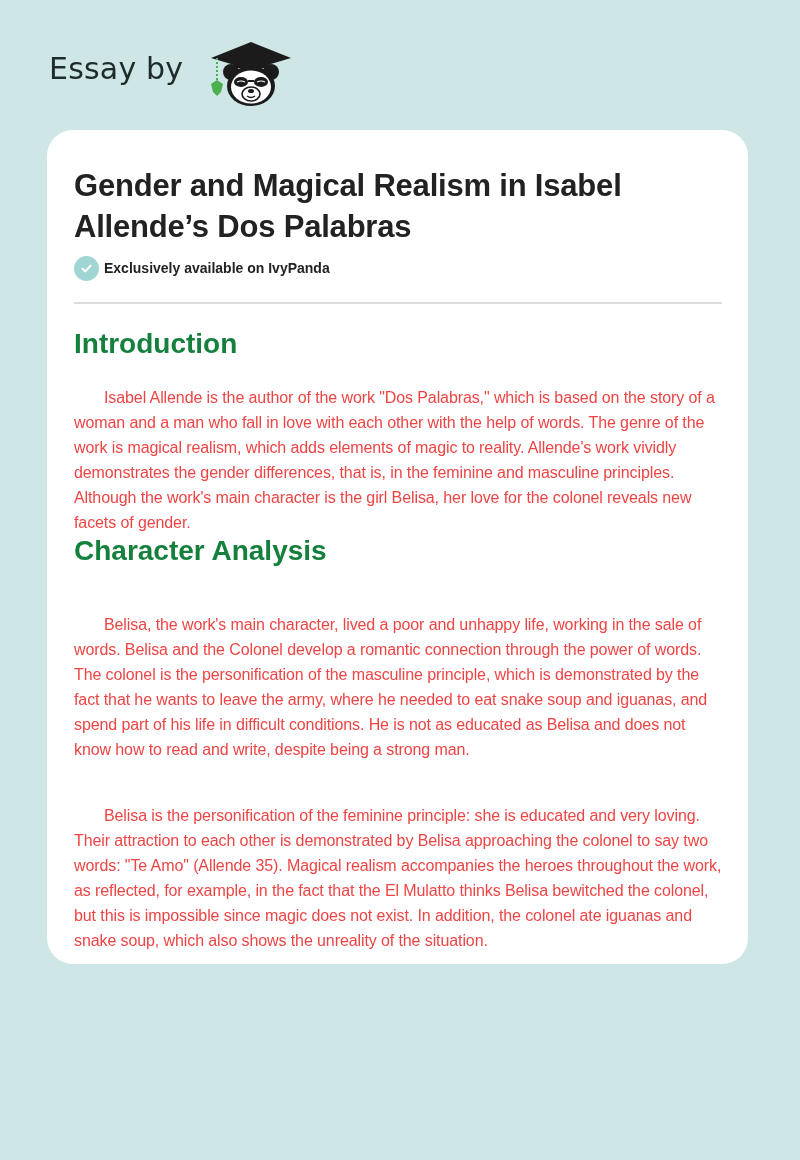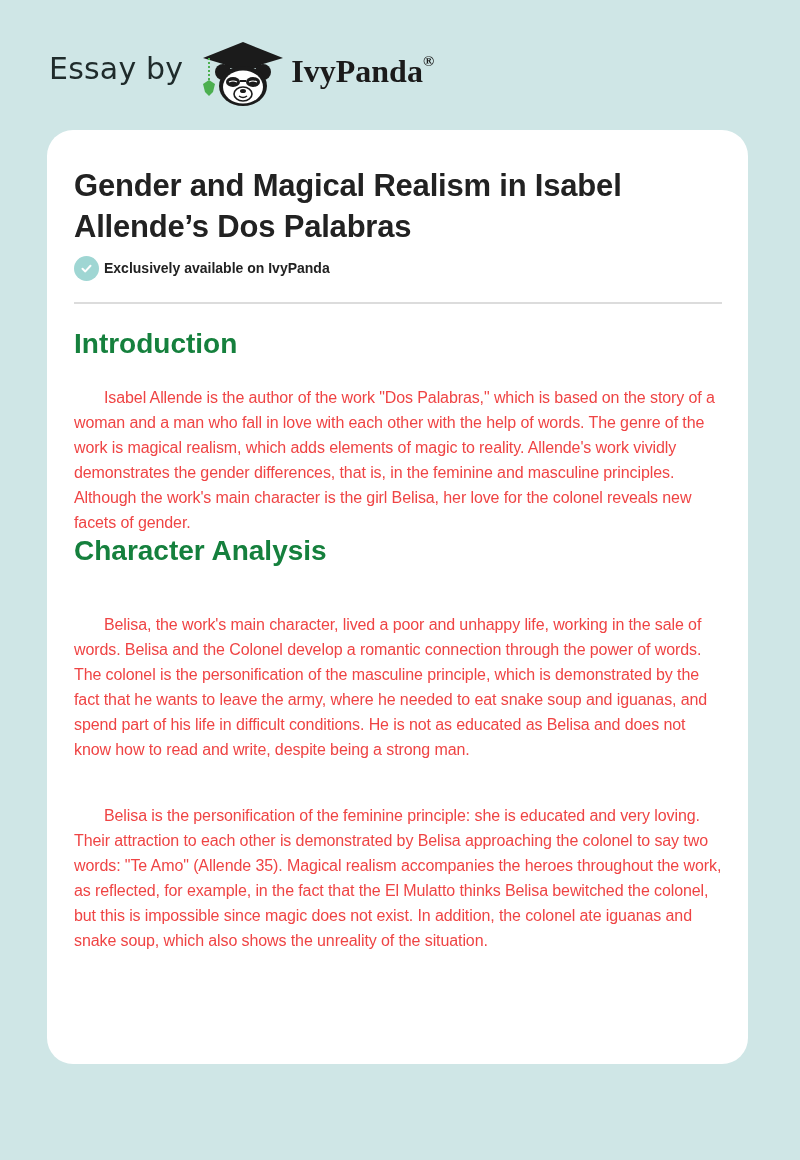--- a/index.html
+++ b/index.html
@@ -20,21 +20,21 @@
       top: 36px;
       height: 72px;
       display: flex;
       align-items: center;
     }
     .brand-essay {
       font-family: "DejaVu Sans", sans-serif;
       font-size: 30px;
       color: #1f2b2b;
       letter-spacing: 0.2px;
-      margin-right: 16px;
+      margin-right: 24px;
       line-height: 1;
       position: relative;
       top: -3px;
     }
     .brand-logo {
       width: 88px;
       height: 72px;
       display: block;
     }
     .brand-name {
@@ -51,21 +51,21 @@
       font-size: 15px;
       position: relative;
       top: -4px;
     }
 
     .card {
       position: absolute;
       left: 47px;
       top: 130px;
       width: 701px;
-      height: 934px;
+      height: 834px;
       background: #ffffff;
       border-radius: 26px;
     }
     .card-inner {
       position: absolute;
       left: 27px;
       top: 0;
       width: 648px;
     }
     .title {
@@ -152,21 +152,20 @@
     <ellipse cx="34" cy="46" rx="7" ry="5" fill="#1b1b1b"></ellipse>
     <ellipse cx="54" cy="46" rx="7" ry="5" fill="#1b1b1b"></ellipse>
     <line x1="41" y1="45" x2="47" y2="45" stroke="#1b1b1b" stroke-width="2"></line>
     <path d="M30,46 q4,-2 8,0" stroke="#ffffff" stroke-width="1.2" fill="none"></path>
     <path d="M50,46 q4,-2 8,0" stroke="#ffffff" stroke-width="1.2" fill="none"></path>
 
     <ellipse cx="44" cy="58" rx="9" ry="7" fill="#ffffff" stroke="#1b1b1b" stroke-width="1.6"></ellipse>
     <ellipse cx="44" cy="55" rx="3" ry="2" fill="#1b1b1b"></ellipse>
     <path d="M40,60 q4,3 8,0" stroke="#1b1b1b" stroke-width="1.4" fill="none"></path>
   </svg>
-  <span class="brand-name"><span>IvyPanda</span><sup>®</sup></span>
 </header>
 
 <main class="card">
   <div class="card-inner">
     <h1 class="title">Gender and Magical Realism in Isabel Allende’s Dos Palabras</h1>
 
     <div class="exclusive">
       <span class="check">
         <svg width="13" height="13" viewBox="0 0 13 13" xmlns="http://www.w3.org/2000/svg">
           <path d="M2.5,6.8 L5.3,9.4 L10.5,3.8" stroke="#ffffff" stroke-width="2" fill="none" stroke-linecap="round" stroke-linejoin="round"></path>

